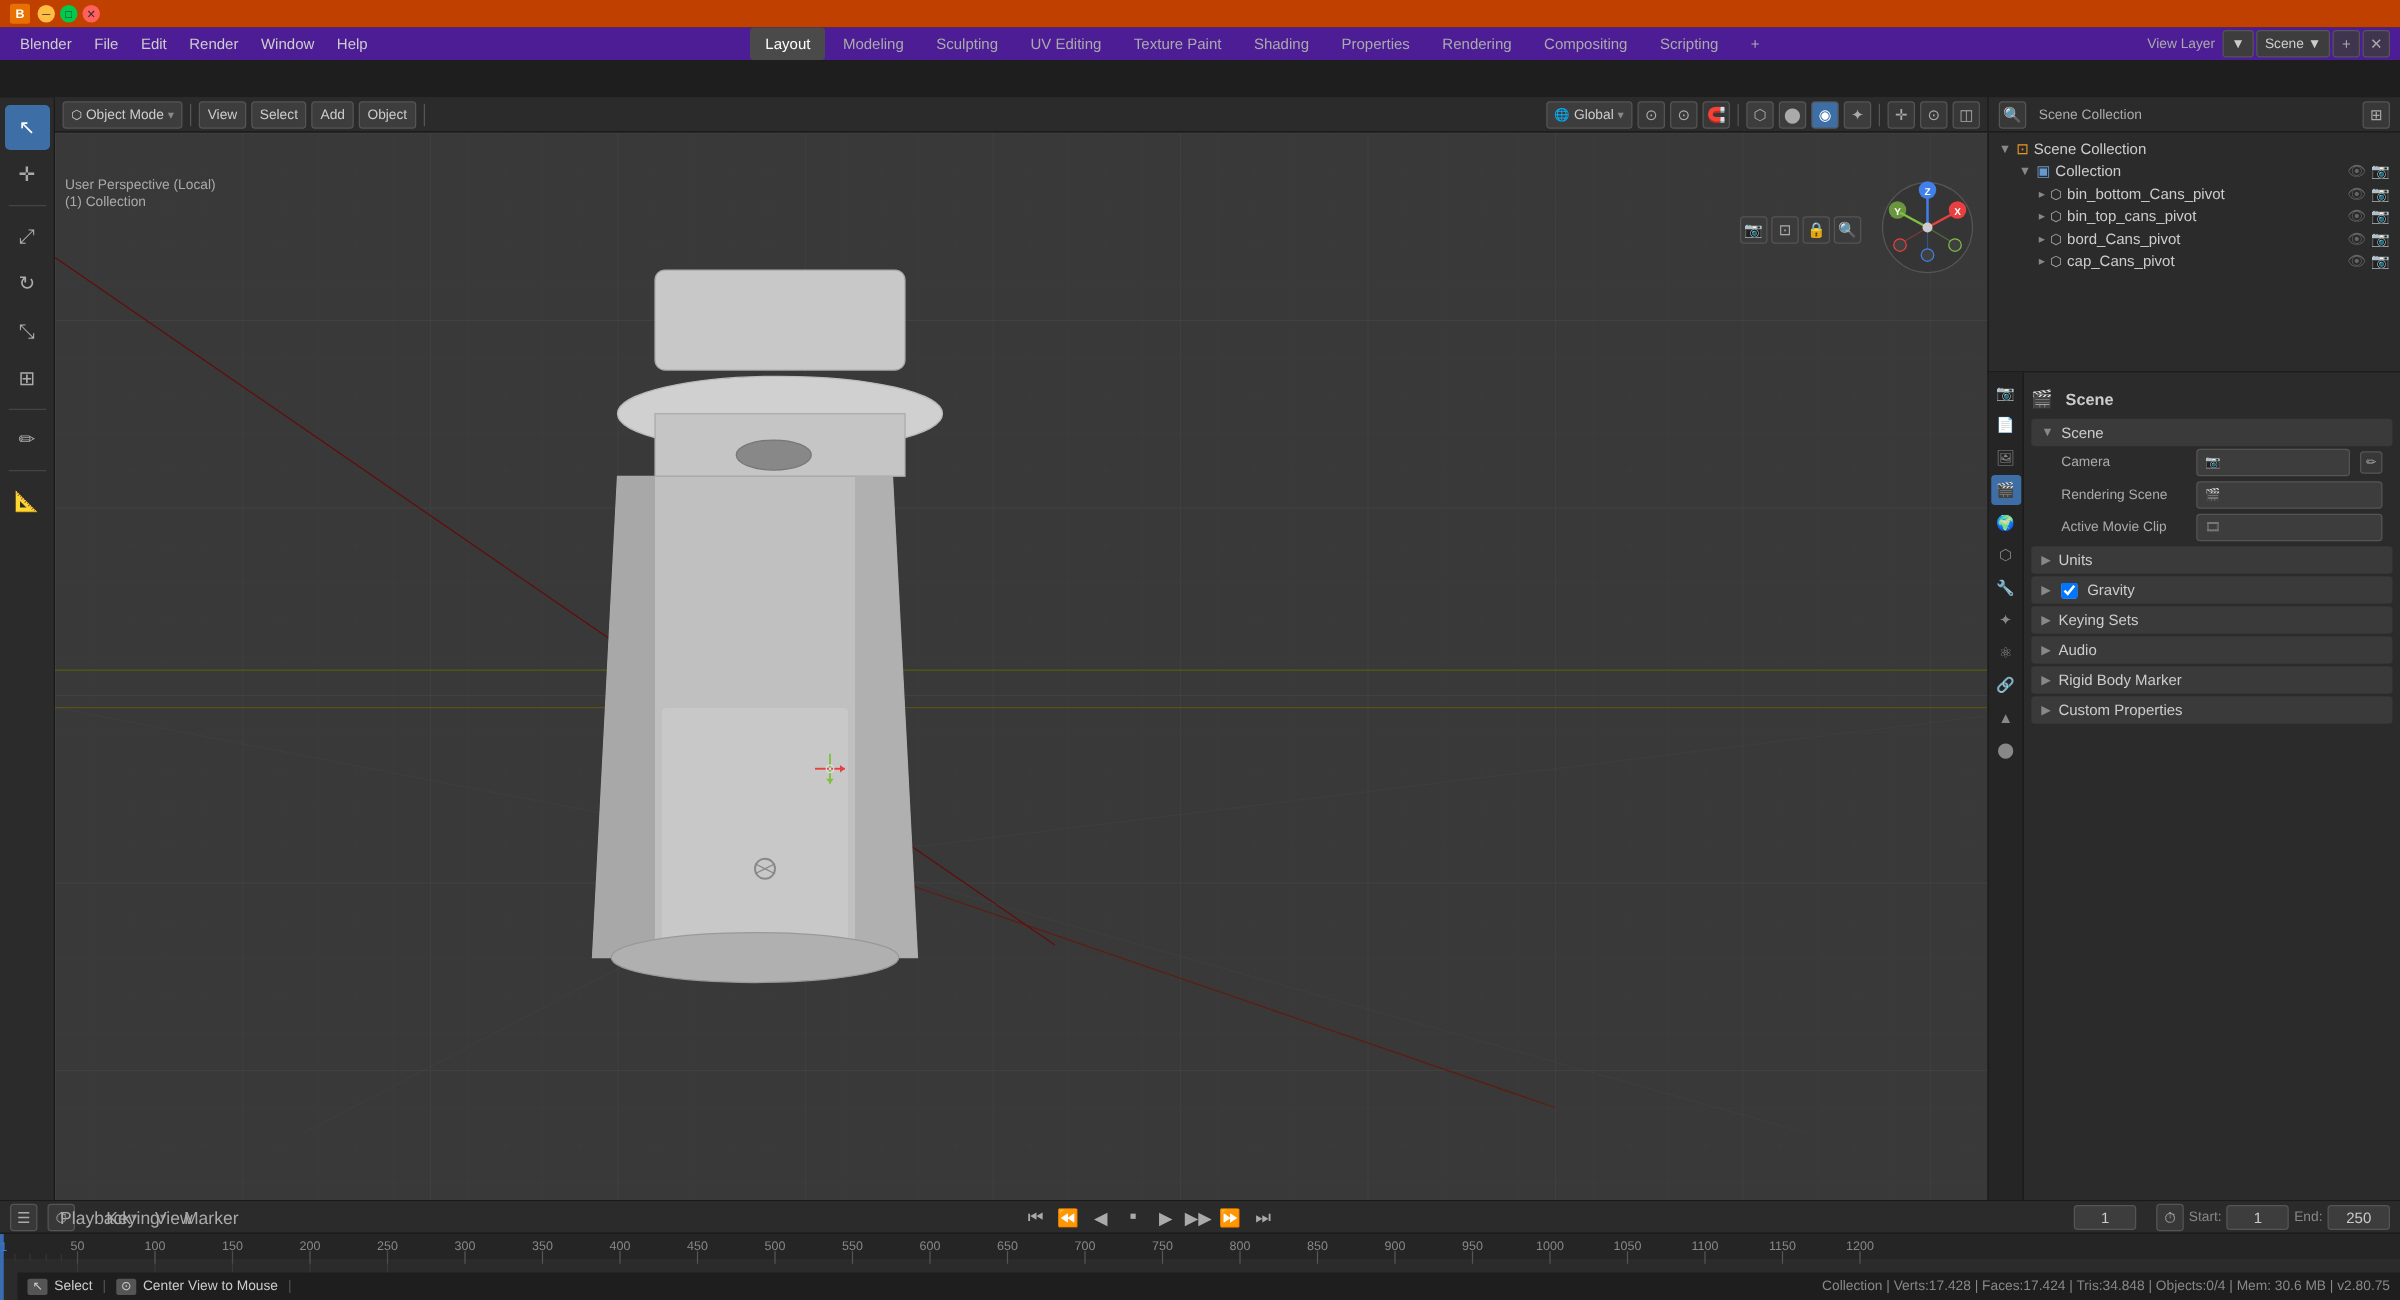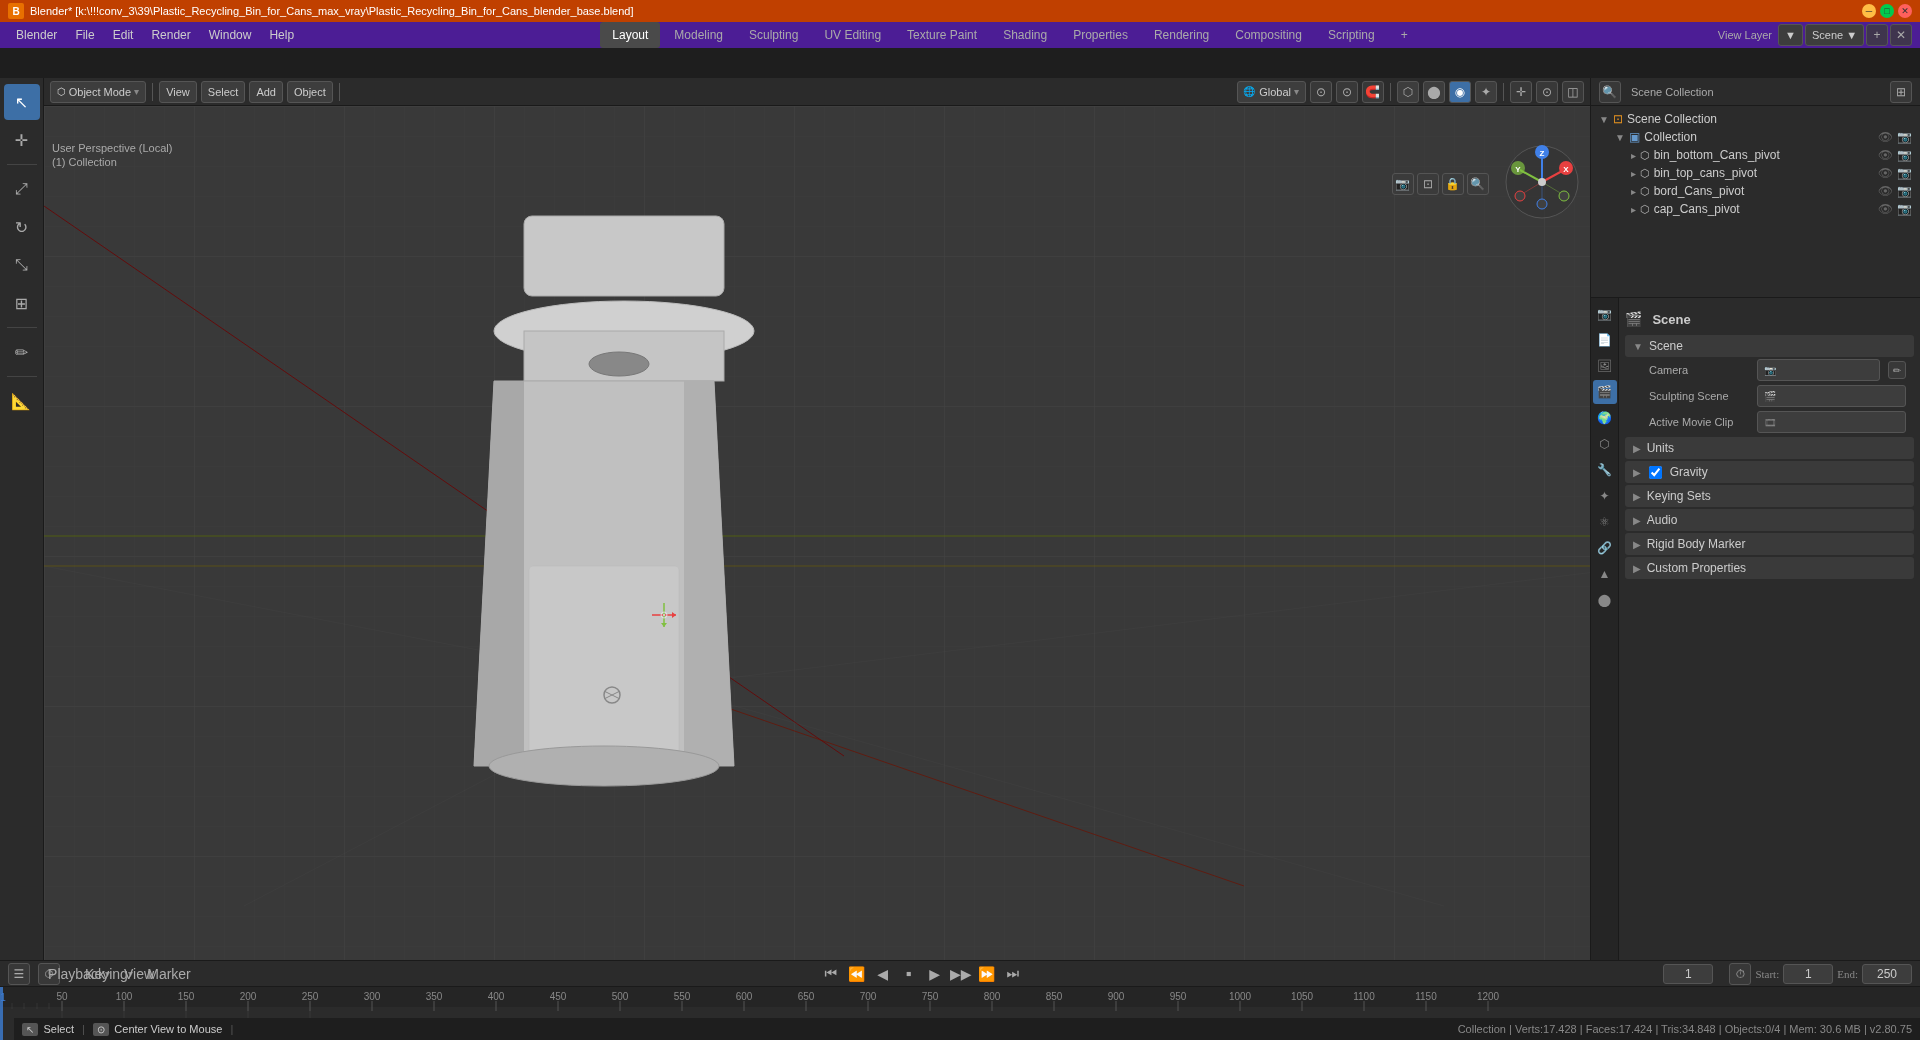--- a/index.html
+++ b/index.html
@@ -460,29 +460,27 @@
       border-radius: 3px;
       color: #ccc;
       font-size: 12px;
       padding: 2px 6px;
       width: 50px;
       text-align: center;
     }
     .frame-label {
       font-size: 11px;
       color: #888;
-      font-family: Liberation Serif, serif;
     }
   </style>
 </head>
 <body>
 
 <div id="title-bar">
   <div id="title-bar-icon">B</div>
-  <span id="title-text">Blender* [k:\!!!conv_3\39\Plastic_Recycling_Bin_for_Cans_max_vray\Plastic_Recycling_Bin_for_Cans_blender_base.blend]</span>
   <div id="window-controls">
     <div class="win-btn minimize">─</div>
     <div class="win-btn restore">□</div>
     <div class="win-btn close">✕</div>
   </div>
 </div>
 
 <div id="menu-bar">
   <span class="menu-item">Blender</span>
   <span class="menu-item">File</span>
@@ -783,21 +781,21 @@
 
       <div class="prop-row">
         <span class="prop-label">Camera</span>
         <div class="prop-value clickable">
           <span style="color:#888;font-size:10px;">📷</span>
         </div>
         <div class="small-icon-btn" style="width:18px;height:18px;font-size:10px;">✏</div>
       </div>
 
       <div class="prop-row">
-        <span class="prop-label">Sculpting Scene</span>
+        <span class="prop-label">Rendering Scene</span>
         <div class="prop-value clickable">
           <span style="color:#888;font-size:10px;">🎬</span>
         </div>
       </div>
 
       <div class="prop-row">
         <span class="prop-label">Active Movie Clip</span>
         <div class="prop-value clickable">
           <span style="color:#888;font-size:10px;">🎞</span>
         </div>

